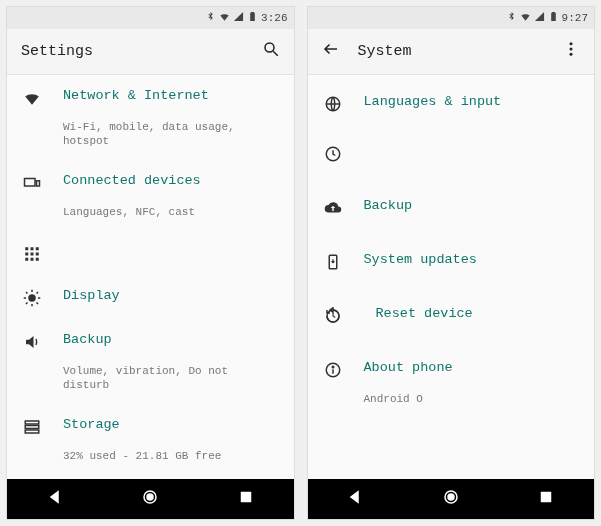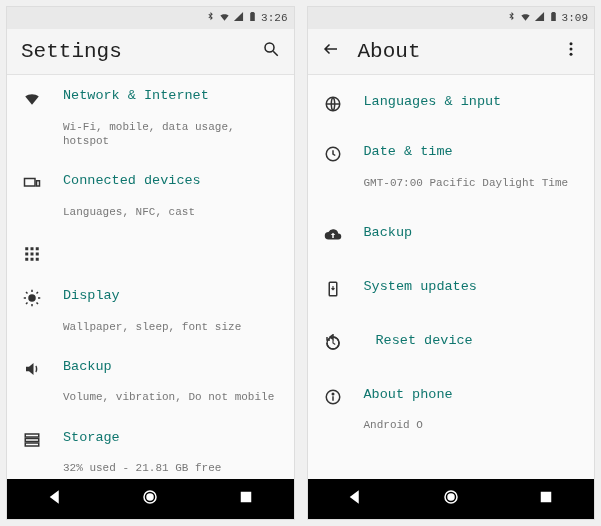--- a/index.html
+++ b/index.html
@@ -37,21 +37,21 @@
   .appbar {
     height: 46px;
     background: #f5f5f5;
     border-bottom: 1px solid #e2e2e2;
     display: flex;
     align-items: center;
     padding: 0 14px;
     gap: 18px;
   }
   .appbar .title {
-    font-size: 21px;
+    font-size: 15px;
     font-weight: 500;
     color: #222;
     flex: 1;
   }
   .appbar svg { width: 18px; height: 18px; }
   .list {
     flex: 1;
     overflow: hidden;
     background: #fafafa;
   }
@@ -173,34 +173,33 @@
 
     <div class="row">
       <span class="iconwrap">
         <svg viewBox="0 0 24 24" fill="#333">
             <circle cx="12" cy="12" r="5"></circle>
             <path d="M12 1v3M12 20v3M1 12h3M20 12h3M4 4l2 2M18 18l2 2M4 20l2-2M18 6l2-2" stroke="#333" stroke-width="2"></path>
           </svg>
       </span>
       <div class="textwrap">
         <div class="primary">Display</div>
-        <div class="secondary">Wallpaper, sleep, font size</div>
       </div>
     </div>
 
     <div class="row">
       <span class="iconwrap">
         <svg viewBox="0 0 24 24" fill="#333">
             <path d="M4 9v6h4l6 5V4l-6 5H4z"></path>
             <path d="M17 8c1.5 1 1.5 7 0 8" stroke="#333" fill="none" stroke-width="2"></path>
           </svg>
       </span>
       <div class="textwrap">
         <div class="primary">Backup</div>
-        <div class="secondary">Volume, vibration, Do not mobile</div>
+        <div class="secondary">Volume, vibration, Do not disturb</div>
       </div>
     </div>
 
     <div class="row">
       <span class="iconwrap">
         <svg viewBox="0 0 24 24" fill="none" stroke="#333" stroke-width="2">
             <rect x="3" y="4" width="18" height="4"></rect>
             <rect x="3" y="10" width="18" height="4"></rect>
             <rect x="3" y="16" width="18" height="4"></rect>
           </svg>
@@ -247,30 +246,30 @@
     <span>
       <svg viewBox="0 0 24 24" fill="#444">
           <path d="M2 22h20V2L2 22z"></path>
         </svg>
     </span>
     <span>
       <svg viewBox="0 0 24 24" fill="#444">
           <path d="M7 4h2V2h6v2h2v18H7V4z"></path>
         </svg>
     </span>
-    <span>3:09</span>
+    <span>9:27</span>
   </div>
 
   <div class="appbar">
     <span>
       <svg viewBox="0 0 24 24" fill="none" stroke="#222" stroke-width="2">
           <path d="M20 12H4M10 6l-6 6 6 6"></path>
         </svg>
     </span>
-    <span class="title">About</span>
+    <span class="title">System</span>
     <span>
       <svg viewBox="0 0 24 24" fill="#222">
           <circle cx="12" cy="5" r="2"></circle>
           <circle cx="12" cy="12" r="2"></circle>
           <circle cx="12" cy="19" r="2"></circle>
         </svg>
     </span>
   </div>
 
   <div class="list">
@@ -287,24 +286,20 @@
       </div>
     </div>
 
     <div class="row" style="padding-bottom:18px;">
       <span class="iconwrap">
         <svg viewBox="0 0 24 24" fill="none" stroke="#333" stroke-width="2">
             <circle cx="12" cy="12" r="9"></circle>
             <path d="M12 7v5l3 2"></path>
           </svg>
       </span>
-      <div class="textwrap">
-        <div class="primary">Date &amp; time</div>
-        <div class="secondary">GMT-07:00 Pacific Daylight Time</div>
-      </div>
     </div>
 
     <div class="row" style="padding-top:16px;padding-bottom:18px;">
       <span class="iconwrap">
         <svg viewBox="0 0 24 24" fill="#333">
             <path d="M6 18a5 5 0 010-10 7 7 0 0113 2 4 4 0 010 8H6z"></path>
             <path d="M12 9l-3 3h2v4h2v-4h2l-3-3z" fill="#fafafa"></path>
           </svg>
       </span>
       <div class="textwrap">

